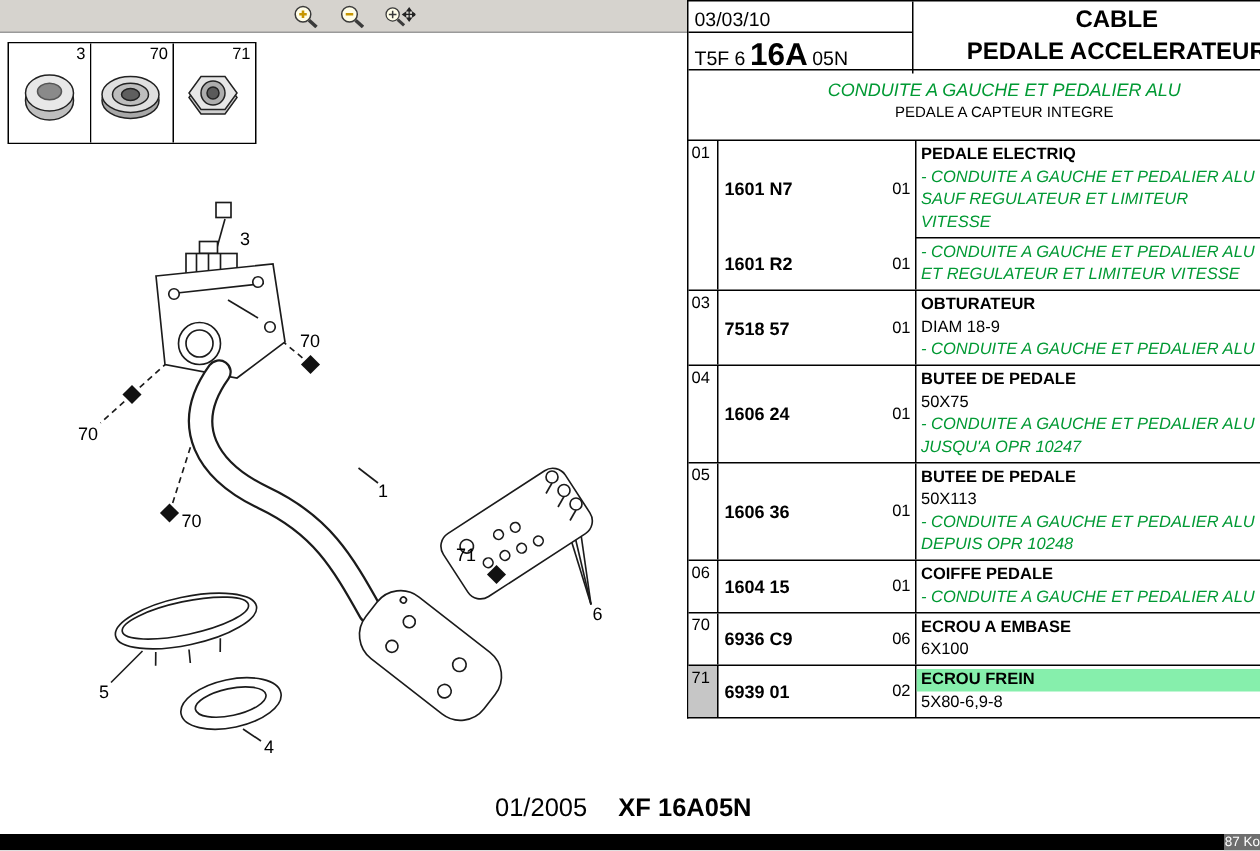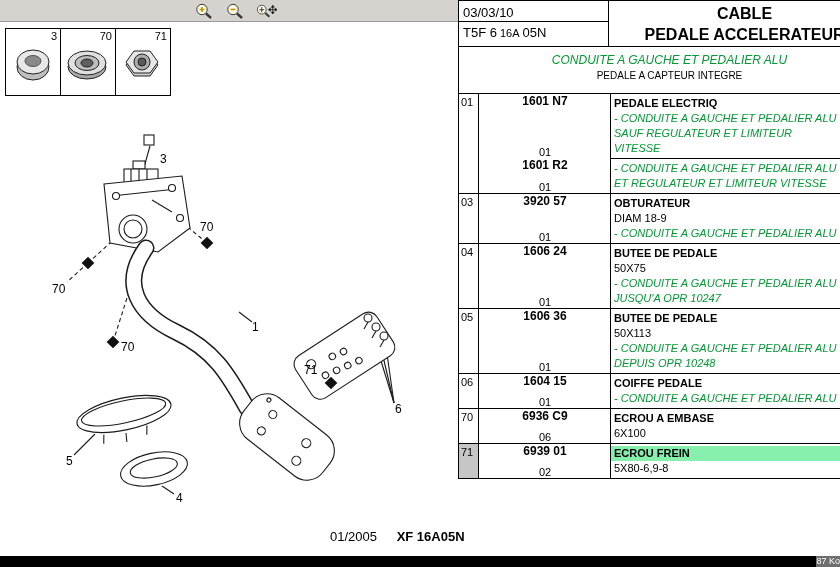--- a/index.html
+++ b/index.html
@@ -14,46 +14,46 @@
 
   
   .inset{position:absolute;left:5px;top:28px;display:flex;border:1px solid #000;background:#fff;z-index:5;}
   .inset-cell{position:relative;width:54px;height:66px;border-right:1px solid #000;background:#fff;}
   .inset-cell:last-child{border-right:0;}
   .inset-label{position:absolute;top:1px;right:3px;font-size:11px;}
 
   
   .diagram{position:absolute;left:0;top:0;z-index:1;}
   .callout{font-family:"Liberation Sans",sans-serif;font-size:12px;fill:#000;cursor:pointer;}
-  .diagram-footer{position:absolute;left:330px;top:529px;font-size:13px;z-index:2;}
+  .diagram-footer{position:absolute;left:330px;top:529px;font-size:17px;z-index:2;}
   .diagram-footer .code{font-weight:bold;margin-left:16px;}
 
   
   :root{--green:#009933;}
   .panel{position:absolute;left:458px;top:0;width:423px;background:#fff;box-sizing:border-box;}
   .panel-top{border:1px solid #000;}
   .p-header{display:grid;grid-template-columns:150px 1fr;border-bottom:1px solid #000;height:45px;}
   .ph-left{border-right:1px solid #000;display:flex;flex-direction:column;}
   .ph-date{height:21px;border-bottom:1px solid #000;font-size:13px;padding:4px 0 0 4px;box-sizing:border-box;}
   .ph-ref{flex:1;font-size:13px;padding:3px 0 0 4px;}
-  .ref-bold{font-weight:normal;font-size:11px;margin:0 3px;}
+  .ref-bold{font-weight:bold;font-size:21px;margin:0 3px;}
   .ph-title{text-align:center;font-weight:bold;font-size:16px;line-height:21px;padding-top:2px;}
   .p-sub{height:46px;box-sizing:border-box;}
   .sub-green{color:var(--green);font-style:italic;font-size:12px;text-align:center;padding-top:6px;}
   .sub-black{font-size:10px;text-align:center;padding-top:3px;}
 
   
   .p-table{border:1px solid #000;border-top:0;background:#fff;}
   .t-row{display:flex;border-top:1px solid #000;cursor:pointer;}
   .t-row:first-child{border-top:0;}
   .c-ref{width:17px;flex:none;border-right:1px solid #000;font-size:11px;padding:2px 0 0 2px;box-sizing:content-box;}
   .c-ref.sel{background:#c6c6c6;}
   .c-entries{flex:1;min-width:0;display:flex;flex-direction:column;}
   .entry{display:grid;grid-template-columns:131px 1fr;min-height:33px;}
-  .c-part{display:flex;justify-content:space-between;align-items:center;padding:0 3px 0 4px;flex-direction:column;}
+  .c-part{display:flex;justify-content:space-between;align-items:center;padding:0 3px 0 4px;}
   .pn{font-weight:bold;font-size:12px;white-space:nowrap;}
   .qty{font-size:11px;}
   .c-desc{border-left:1px solid #000;padding:2px 0;font-size:11px;line-height:15px;overflow:hidden;}
   .c-desc.sep{border-top:1px solid #000;}
   .ln{padding:0 3px;white-space:nowrap;}
   .ln-bold{font-weight:bold;}
   .ln-green{color:var(--green);font-style:italic;}
   .ln-hl{background:#86efac;}
 
   
@@ -271,21 +271,21 @@
                 <div class="ln ln-green">ET REGULATEUR ET LIMITEUR VITESSE</div>
               </div>
             </div>
           </div>
         </div>
         <div class="t-row">
           <div class="c-ref">03</div>
           <div class="c-entries">
             <div class="entry">
               <div class="c-part">
-                <span class="pn">3920 57</span>
+                <span class="pn">7518 57</span>
                 <span class="qty">01</span>
               </div>
               <div class="c-desc">
                 <div class="ln ln-bold">OBTURATEUR</div>
                 <div class="ln ln-plain">DIAM 18-9</div>
                 <div class="ln ln-green">- CONDUITE A GAUCHE ET PEDALIER ALU</div>
               </div>
             </div>
           </div>
         </div>

